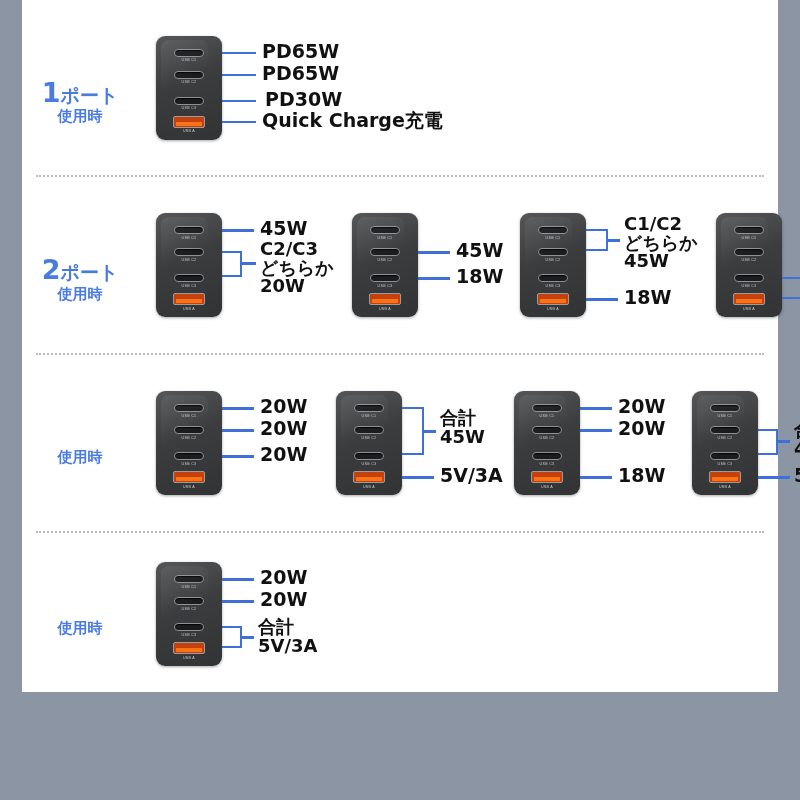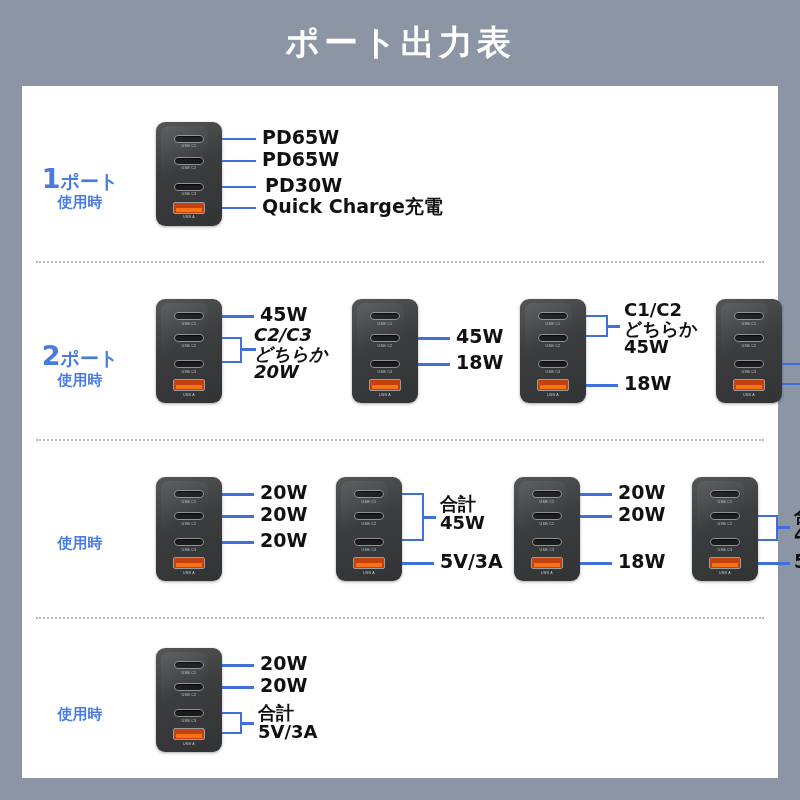--- a/index.html
+++ b/index.html
@@ -174,23 +174,20 @@
     font-family: "DejaVu Sans", "Liberation Sans", sans-serif;
   }
   .sz-lg { font-size: 19px; text-align: right; }
   .sz-md { font-size: 18px; }
 </style>
 </head>
 <body>
 
 <div class="page">
 
-  <div class="header">
-    <div class="header-title">ポート出力表</div>
-  </div>
 
   <div class="panel">
 
     <div class="row" style="height:175px;" id="row0">
       <div class="row-label">
         <div class="ln1"><span class="num">1</span><span>ポート</span></div>
         <div class="ln2">使用時</div>
       </div>
       <div class="units">
 
@@ -257,21 +254,21 @@
             <div class="port p4">
                 <div class="slot-a"></div>
                 <div class="plabel">USB A</div>
               </div>
           </div>
           <div class="callouts" style="width:116px;height:104px;">
             <div class="lead" style="left:0px;top:16px;width:32px;"></div>
             <div class="ctext sz-lg" style="left:38px;top:6px;">45W</div>
             <div class="bracket" style="left:0px;top:38px;width:20px;height:26px;"></div>
             <div class="bracket-tail" style="left:20px;top:49px;width:14px;"></div>
-            <div class="ctext sz-md" style="left:32px;top:27px;white-space:pre;font-style:italic;">C2/C3
+            <div class="ctext sz-md" style="left:38px;top:27px;white-space:pre;">C2/C3
 どちらか
 20W</div>
           </div>
         </div>
 
         <div class="unit" style="margin-left:14px;">
           <div class="charger">
             <div class="port p1">
                 <div class="slot-c"></div>
                 <div class="plabel">USB C1</div>

